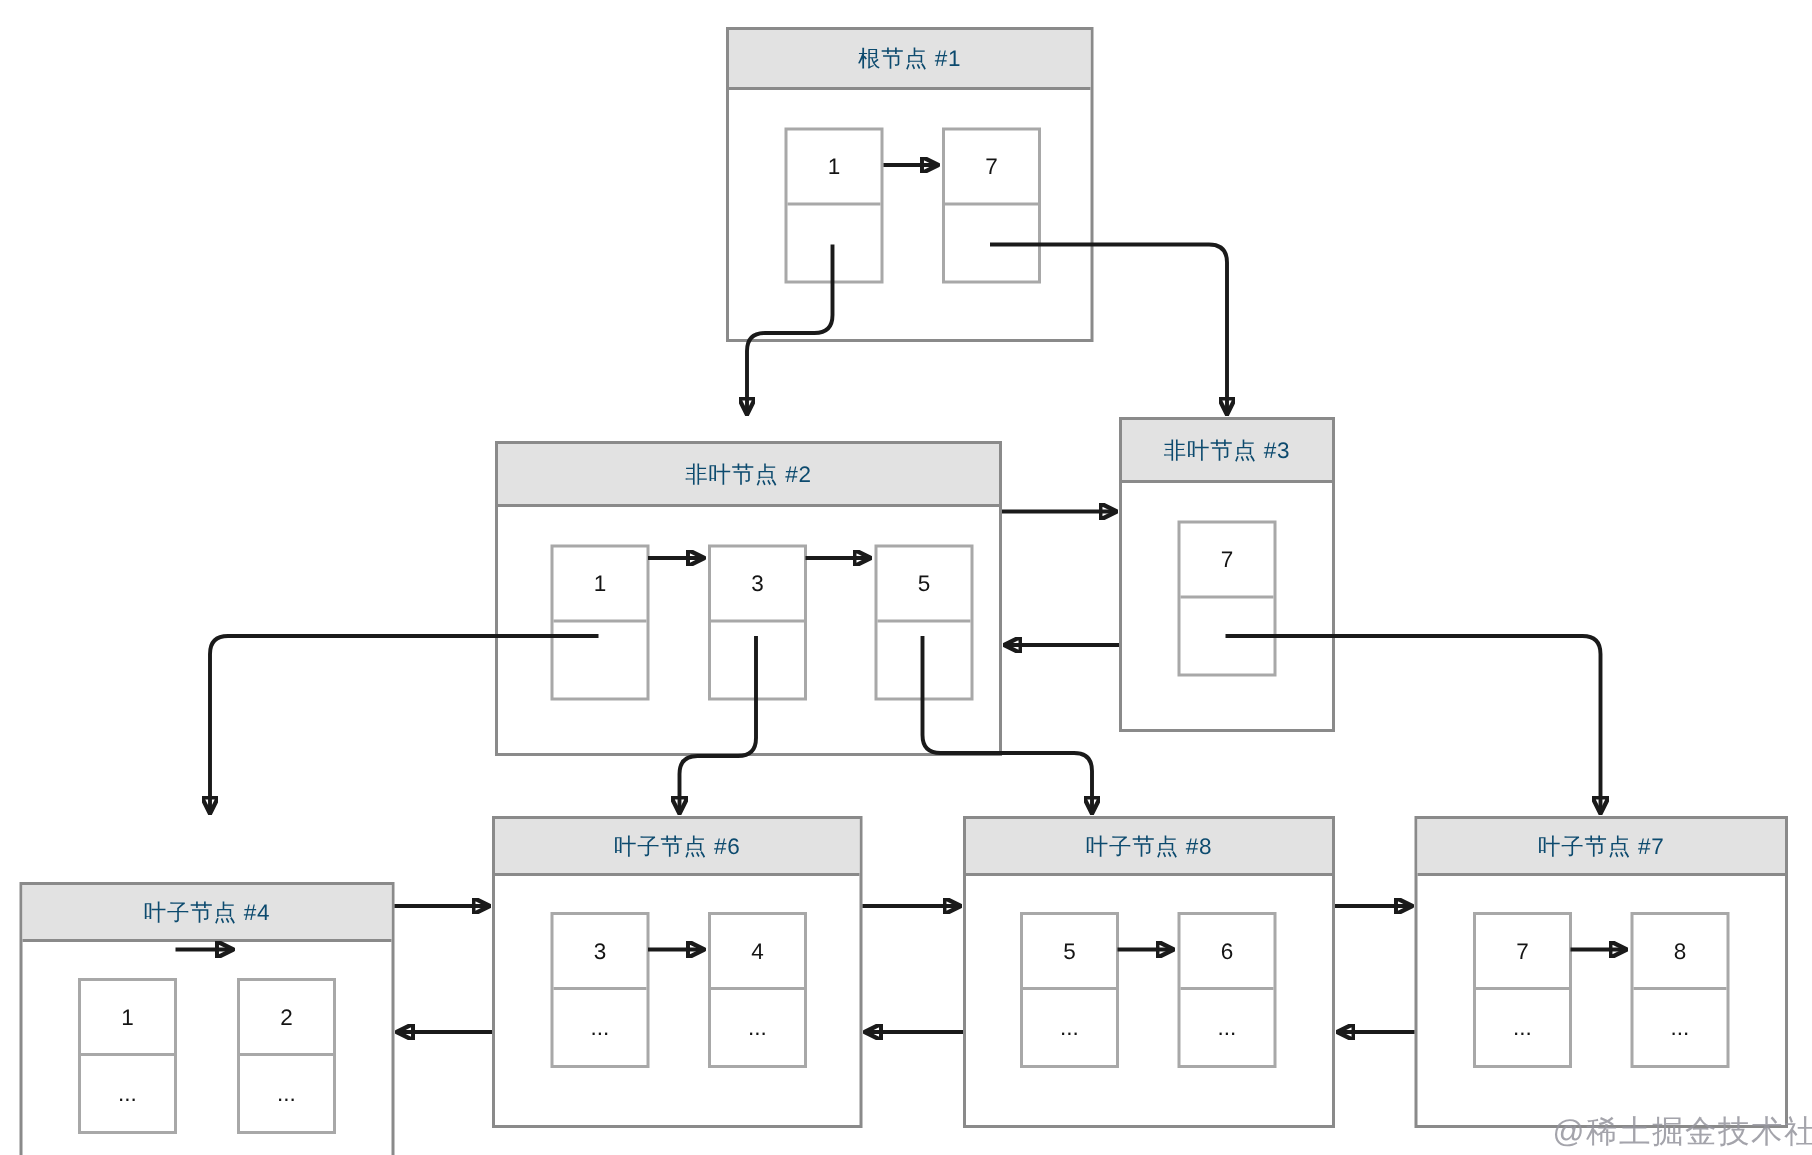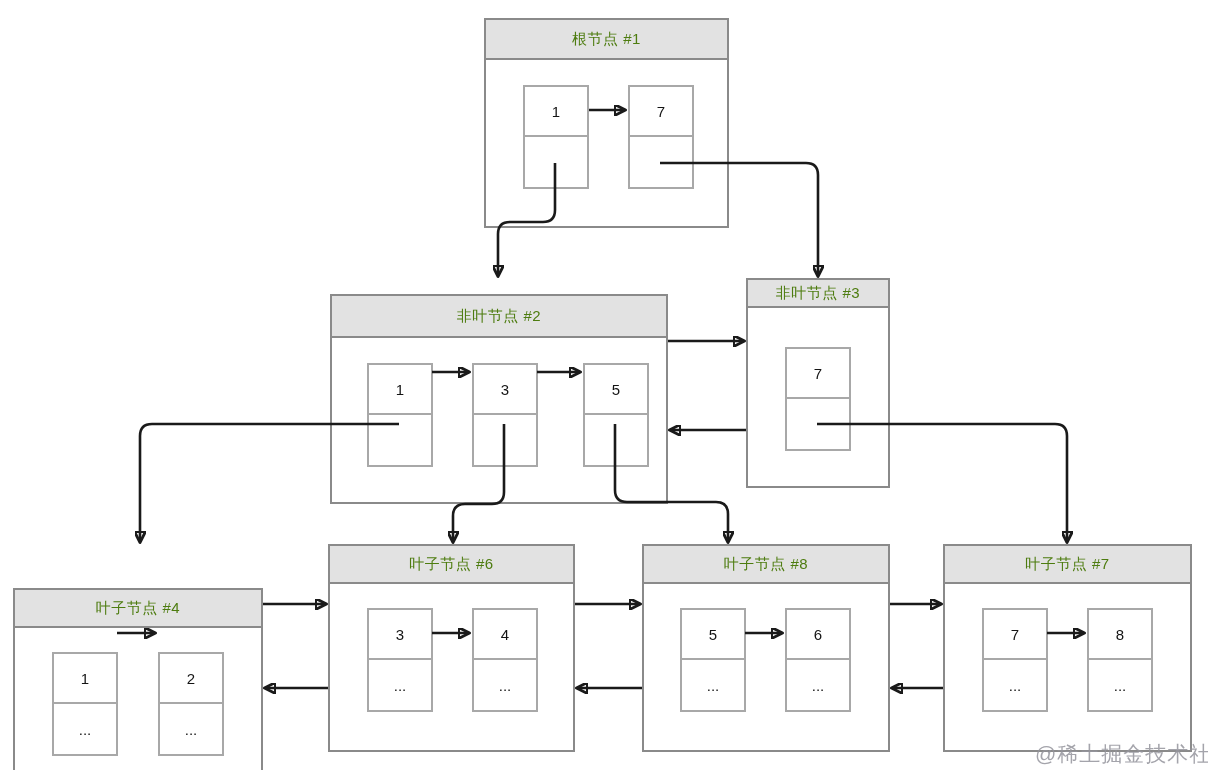--- a/index.html
+++ b/index.html
@@ -6,21 +6,21 @@
   #stage{
     position:relative;width:1208px;height:770px;background:#ffffff;overflow:hidden;
     font-family:"Liberation Sans",sans-serif;color:#141414;
   }
   .node{
     position:absolute;background:#ffffff;border:2px solid #8a8a8a;box-sizing:border-box;
   }
   .node-header{
     background:#e2e2e2;border-bottom:2px solid #8a8a8a;box-sizing:border-box;
     display:flex;align-items:center;justify-content:center;
-    font-size:15px;letter-spacing:.5px;color:#4d7c0f;
+    font-size:15px;letter-spacing:.5px;color:#0c4a6e;
   }
   .cell{
     position:absolute;width:66px;height:104px;box-sizing:border-box;
     border:2px solid #a8a8a8;background:#fff;
   }
   .cell .half{
     height:50%;display:flex;align-items:center;justify-content:center;
     font-size:15px;box-sizing:border-box;color:#141414;
   }
   .cell .half.key{border-bottom:2px solid #a8a8a8;}
@@ -30,21 +30,21 @@
   #node-root .c0{left:37px;top:65px;}
   #node-root .c1{left:142px;top:65px;}
 
   #node-i2{left:330px;top:278px;width:338px;height:210px;margin-top:16px;}
   #node-i2 .node-header{height:42px;}
   #node-i2 .c0{left:35px;top:67px;}
   #node-i2 .c1{left:140px;top:67px;}
   #node-i2 .c2{left:251px;top:67px;}
 
   #node-i3{left:746px;top:278px;width:144px;height:210px;}
-  #node-i3 .node-header{height:28px;}
+  #node-i3 .node-header{height:42px;}
   #node-i3 .c0{left:37px;top:67px;}
 
   .leaf{top:544px;height:208px;}
   .leaf .node-header{height:38px;}
   .leaf .c0{top:62px;}
   .leaf .c1{top:62px;}
   #node-l4{left:13px;width:250px;margin-top:44px;}
   #node-l4 .c0{left:37px;} #node-l4 .c1{left:143px;}
   #node-l5{left:328px;width:247px;}
   #node-l5 .c0{left:37px;} #node-l5 .c1{left:142px;}

